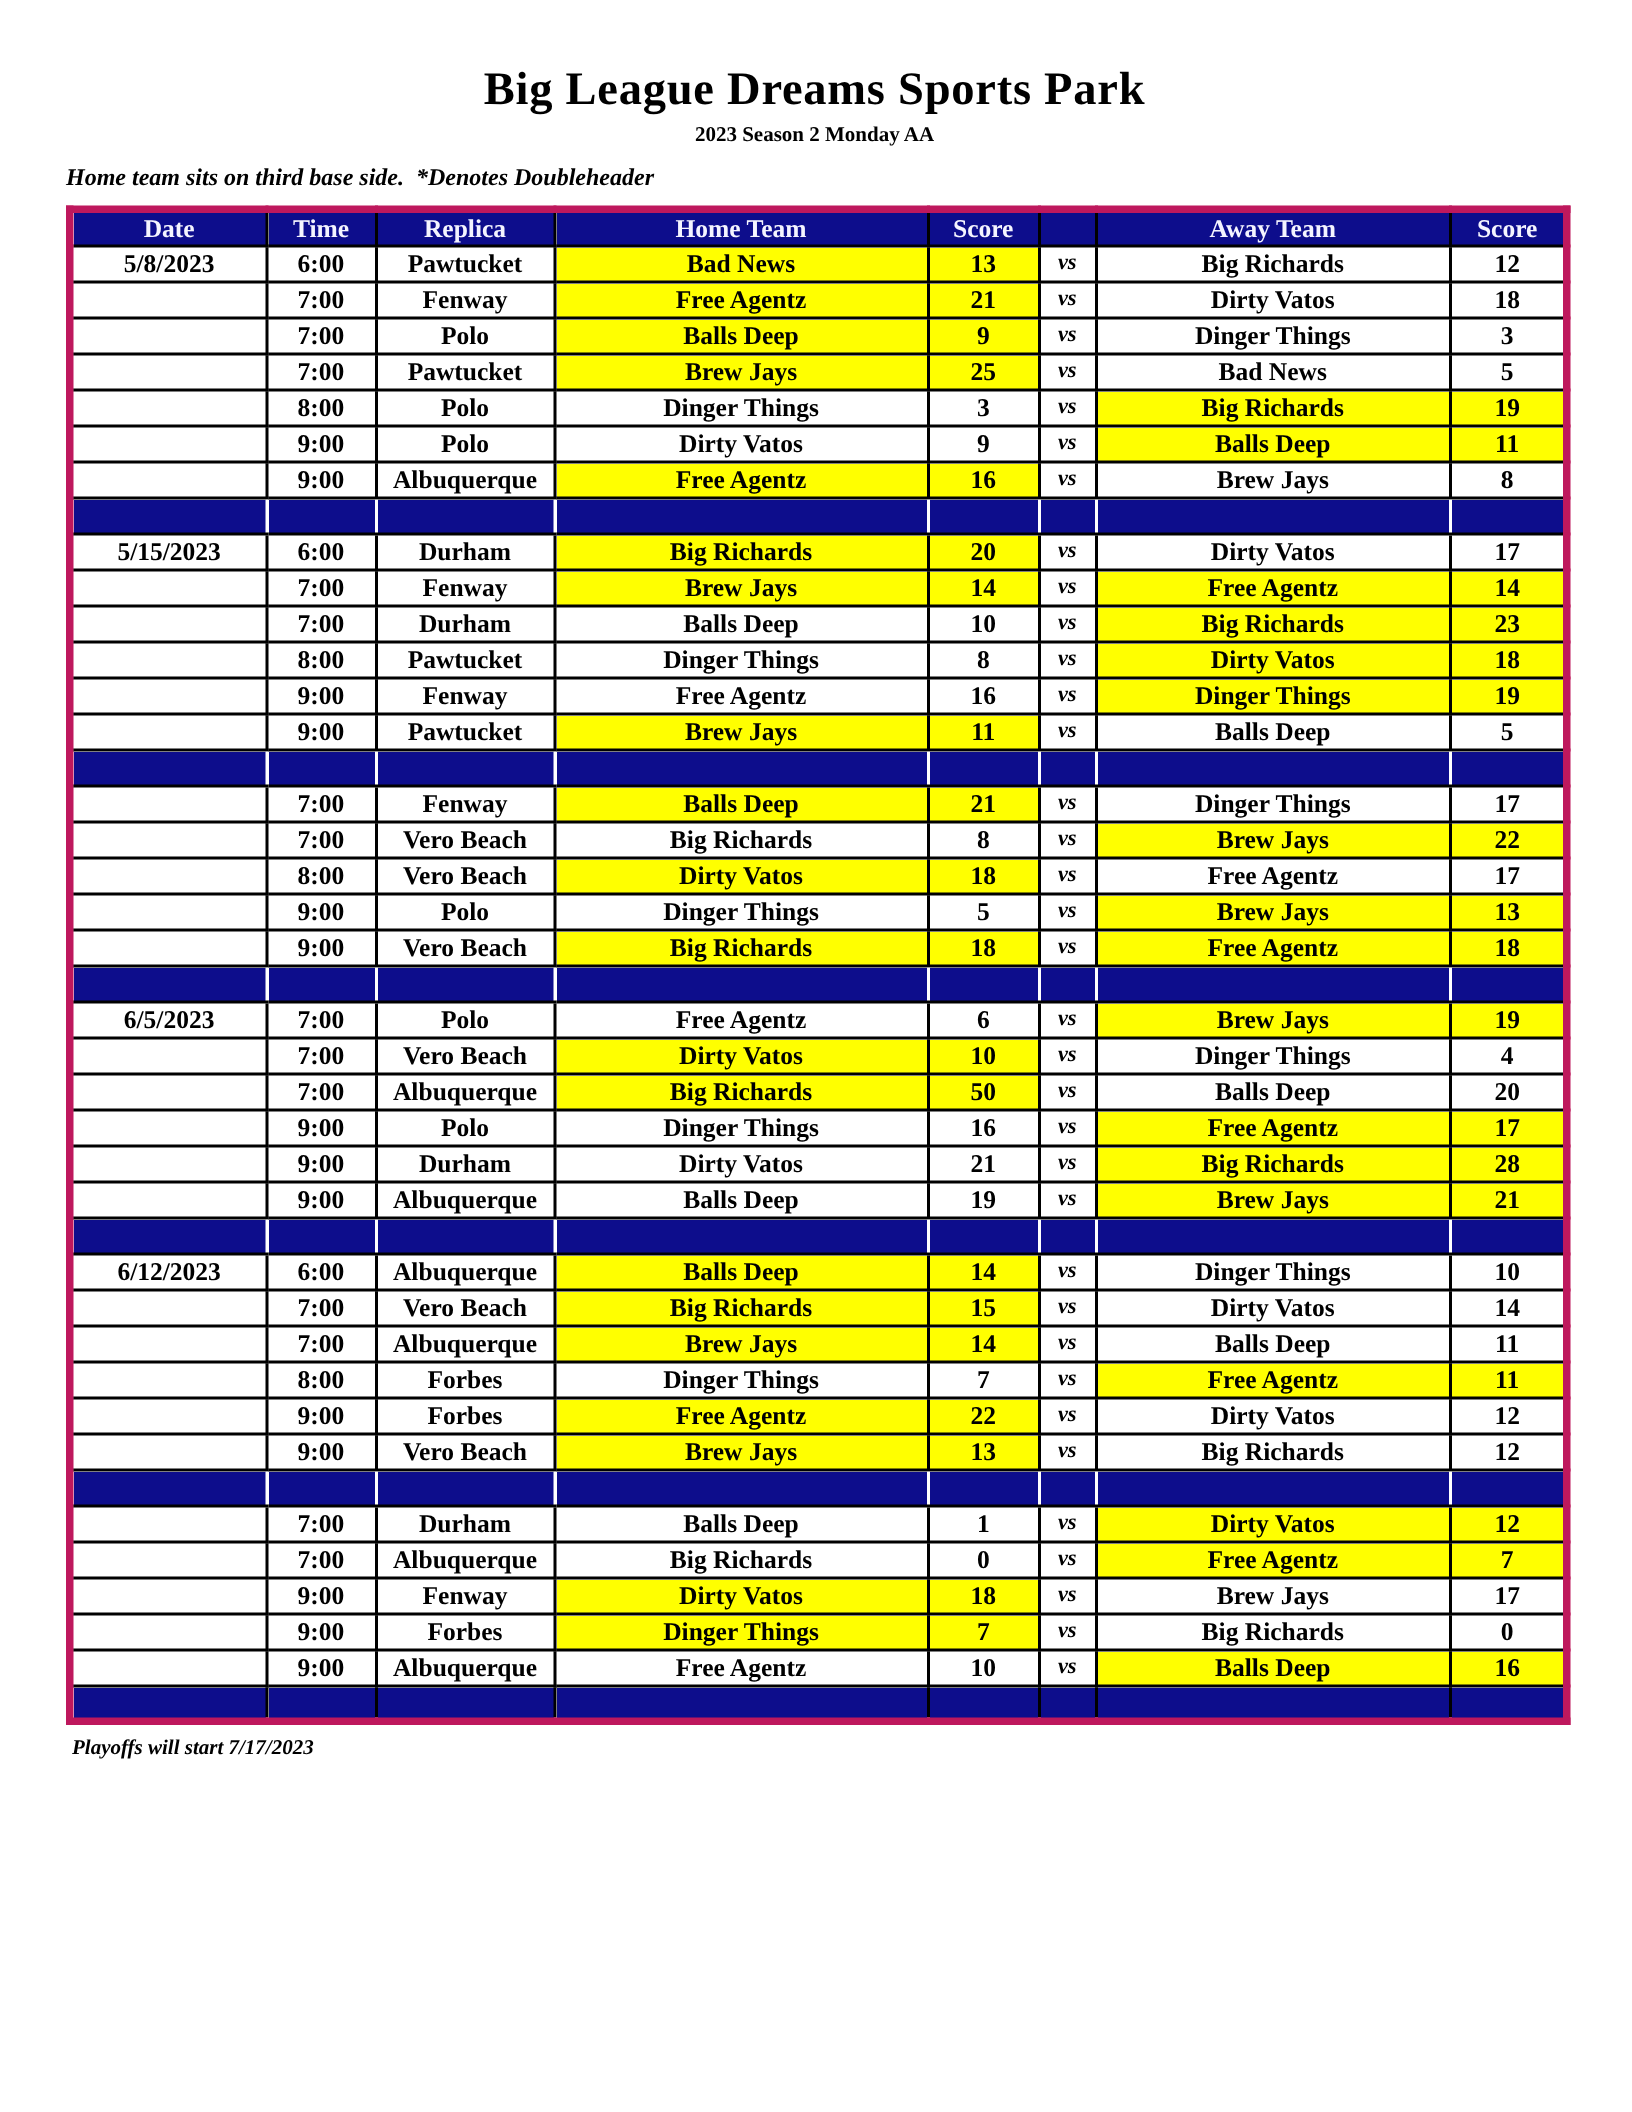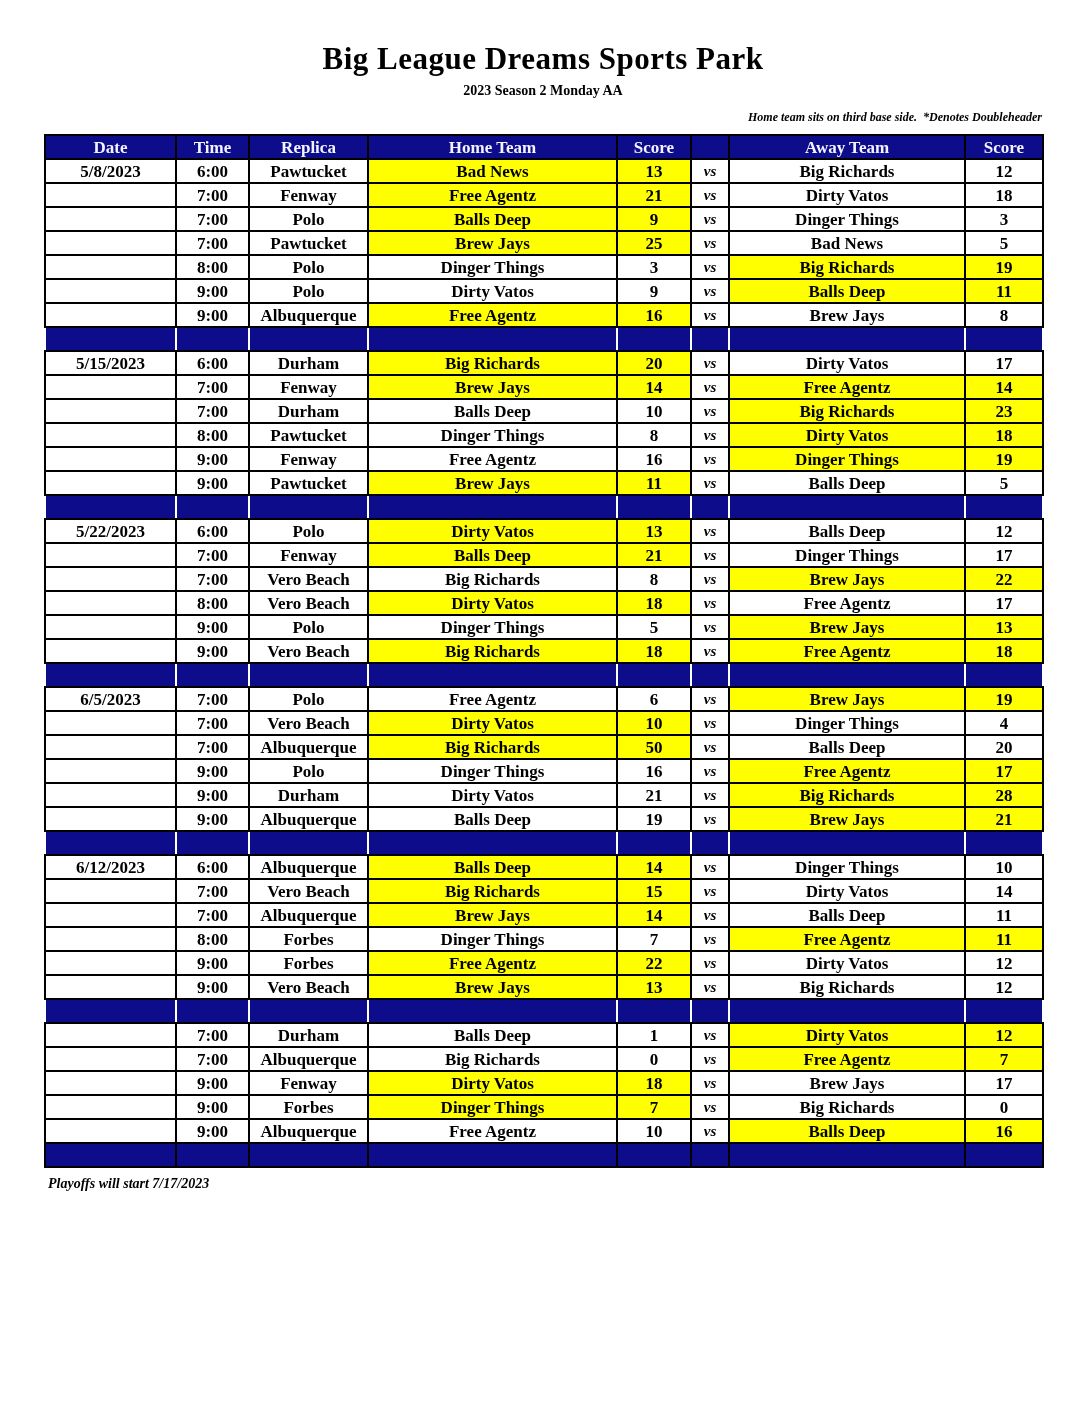--- a/index.html
+++ b/index.html
@@ -11,28 +11,28 @@
     font-weight:bold;
     color:#000;
     box-sizing:border-box;
     padding-top:42px;
     overflow:hidden;
     margin-left:24px;
   }
   .titles { width:998px; margin-left:20px; }
   .title    { text-align:center; font-size:31px; line-height:1.08; letter-spacing:0.5px; }
   .subtitle { text-align:center; font-size:14px; margin-top:8px; }
-  .note     { text-align:right; font-style:italic; font-size:12px; margin-top:11px; white-space:pre-wrap; }
+  .note     { text-align:left; font-style:italic; font-size:16px; margin-top:11px; white-space:pre-wrap; }
 
   table.sched {
     margin:9px 0 0 20px;
     width:998px;
     border-collapse:collapse;
     table-layout:fixed;
-    border:2px solid #be185d;
+    border:5px solid #be185d;
   }
   .sched tr { height:24px; }
   .sched th, .sched td {
     border:2px solid #000;
     text-align:center;
     vertical-align:middle;
     font-size:17px;
     font-weight:bold;
     padding:0 2px;
     overflow:hidden;
@@ -226,30 +226,20 @@
           <td></td>
           <td></td>
           <td></td>
           <td></td>
           <td></td>
           <td></td>
           <td></td>
           <td></td>
         </tr>
         <tr>
-          <td>5/22/2023</td>
-          <td>6:00</td>
-          <td>Polo</td>
-          <td class="win">Dirty Vatos</td>
-          <td class="win">13</td>
-          <td class="vs">vs</td>
-          <td>Balls Deep</td>
-          <td>12</td>
-        </tr>
-        <tr>
           <td></td>
           <td>7:00</td>
           <td>Fenway</td>
           <td class="win">Balls Deep</td>
           <td class="win">21</td>
           <td class="vs">vs</td>
           <td>Dinger Things</td>
           <td>17</td>
         </tr>
         <tr>

